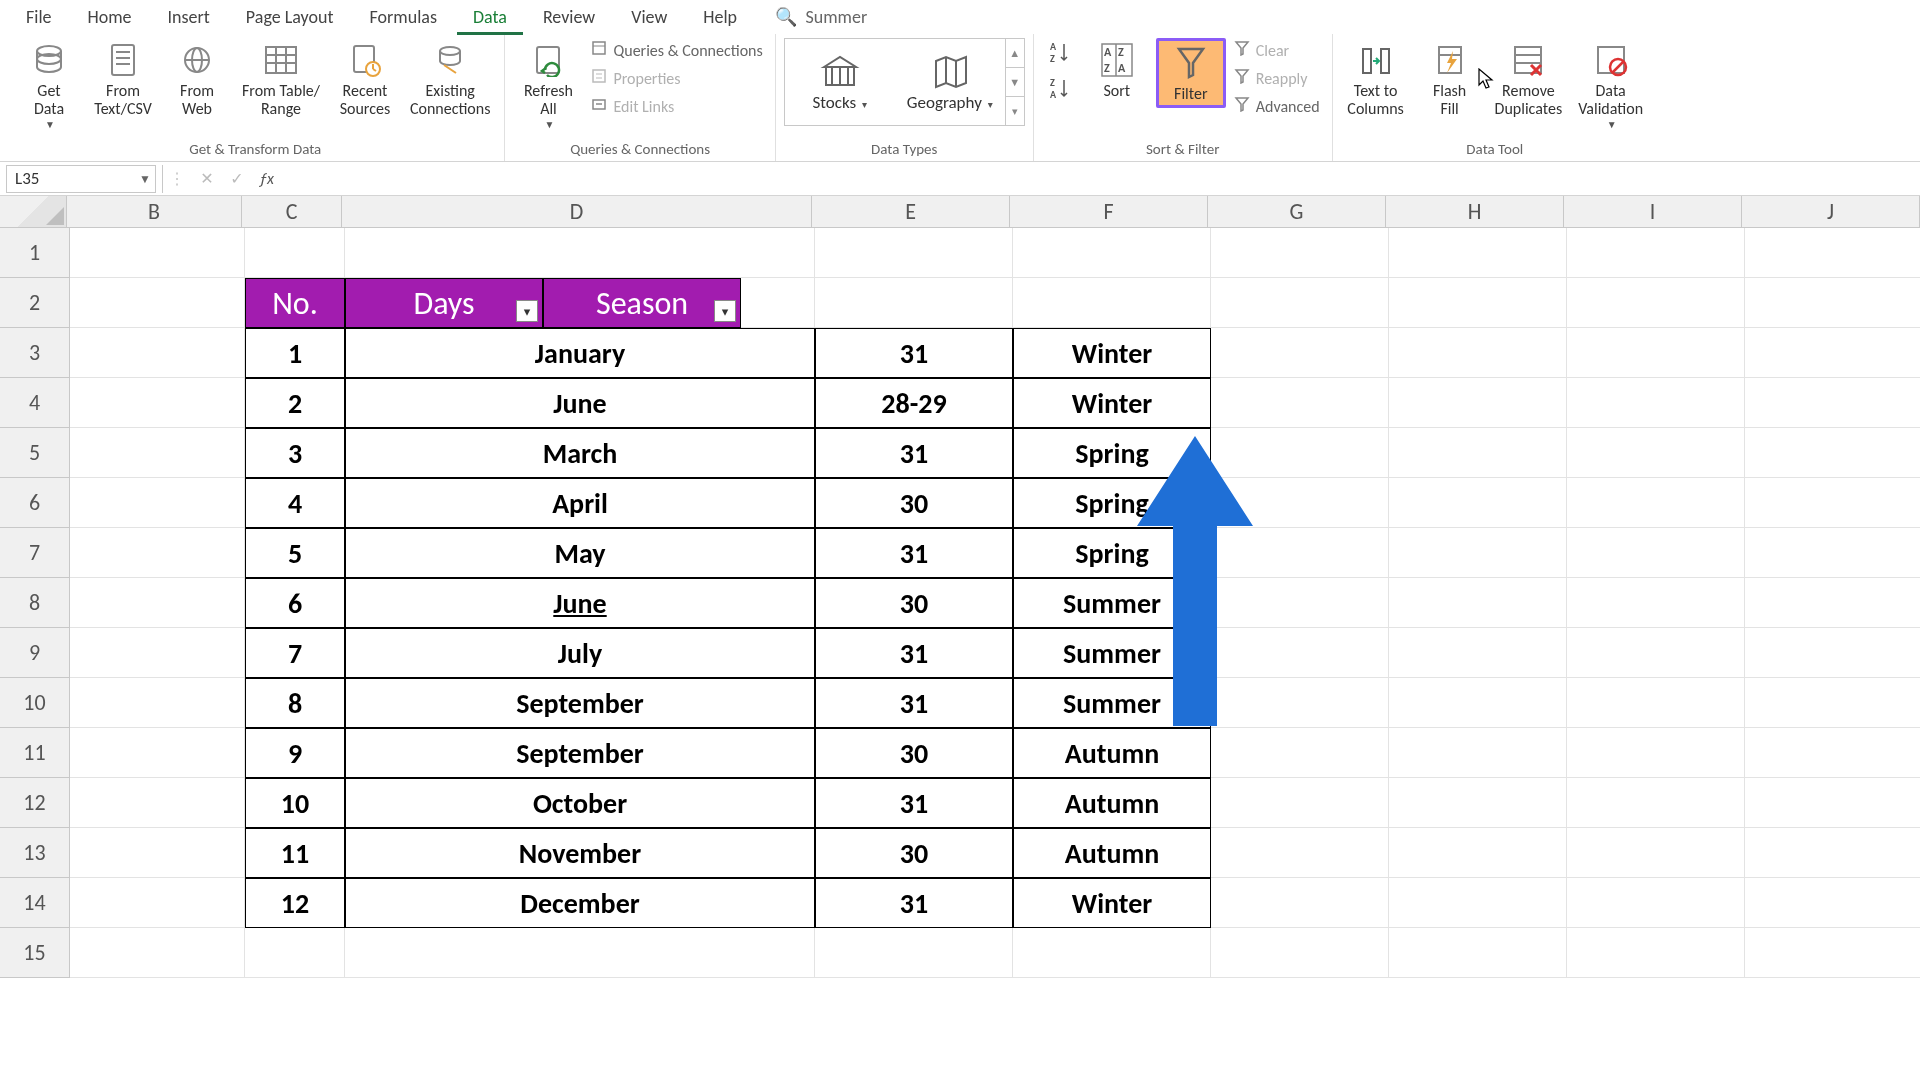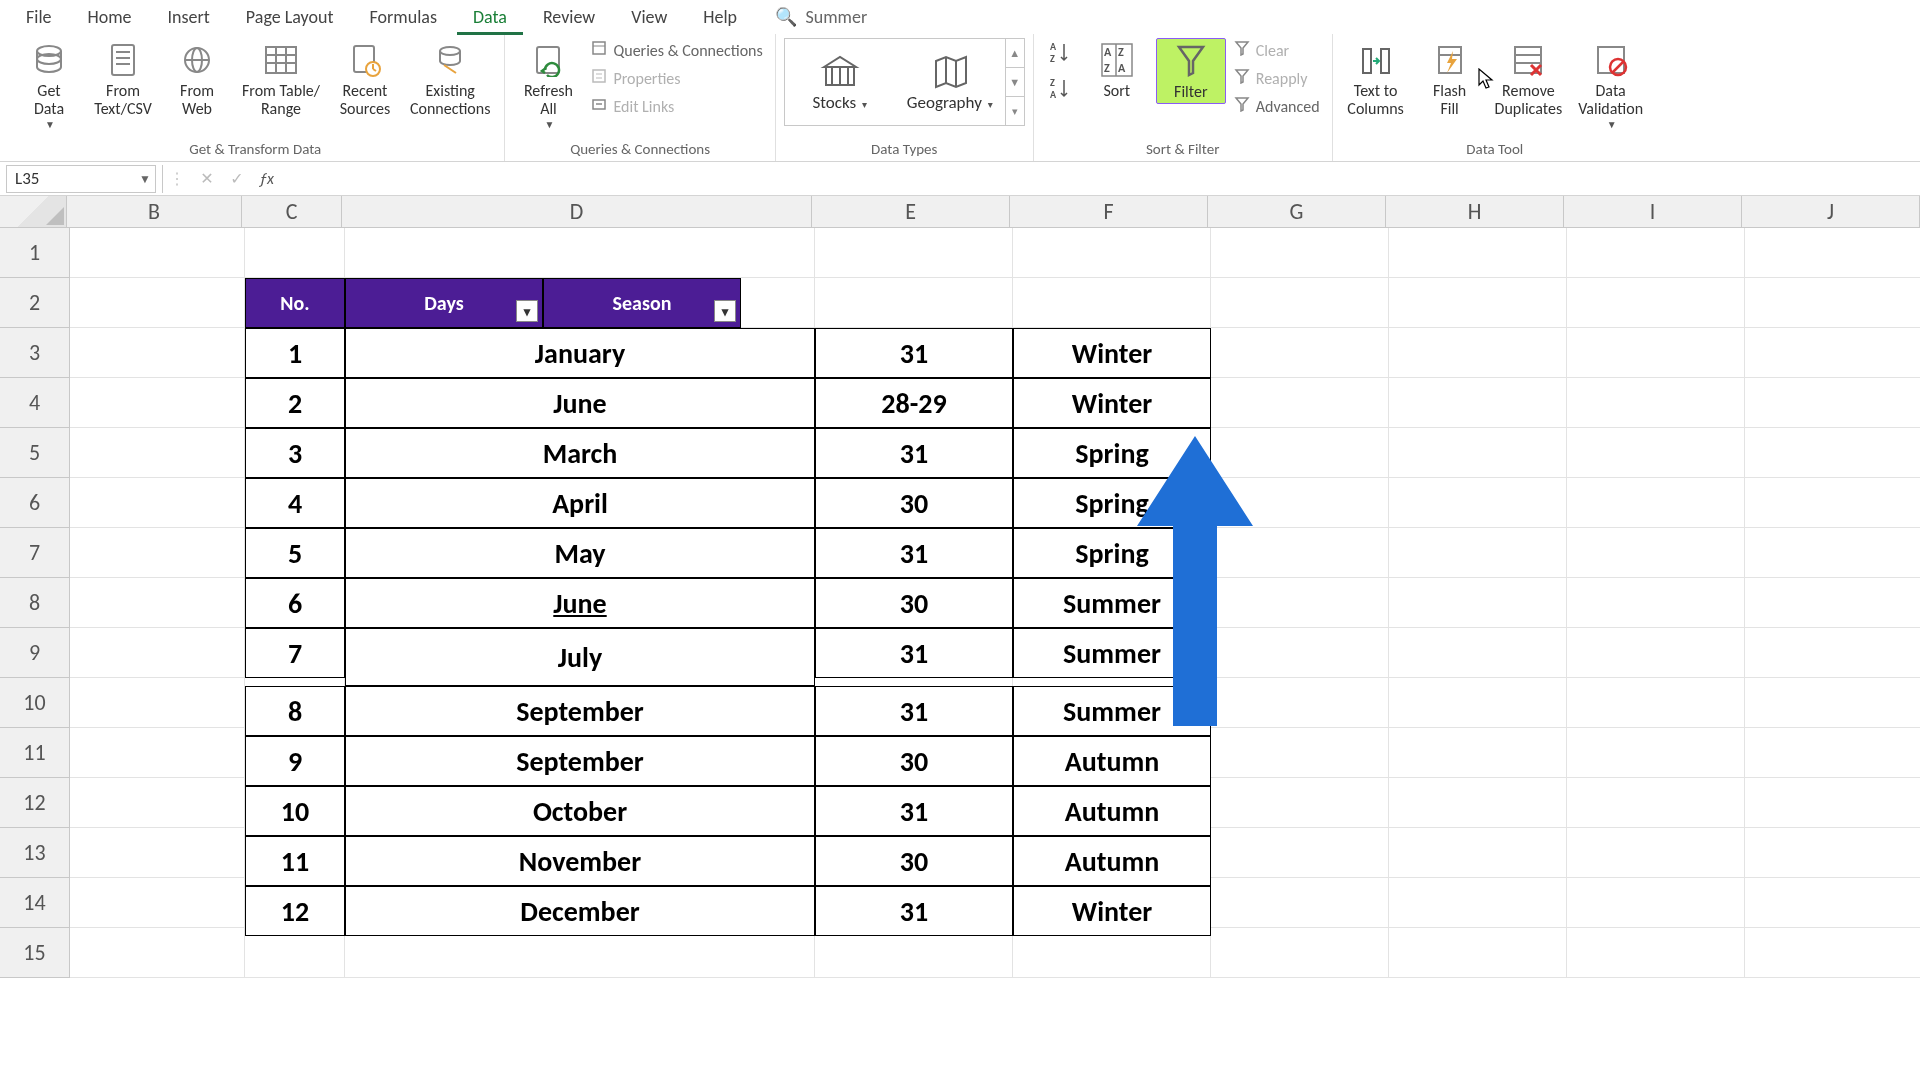--- a/index.html
+++ b/index.html
@@ -13,21 +13,21 @@
   .menubar .search-wrap { display:flex; align-items:center; margin-left:20px; color:#666; }
   .menubar .search-wrap .icon { margin-right:8px; }
   
   
   .ribbon { display:flex; border-bottom:1px solid #d4d4d4; height:128px; background:#fff; padding-left:6px;}
   .group { display:flex; flex-direction:column; border-right:1px solid #e0e0e0; padding:4px 8px 0 8px; }
   .group-body { display:flex; align-items:flex-start; flex:1; gap:4px;}
   .group-label { text-align:center; font-size:15px; color:#666; padding:2px 0 3px 0;}
   .btn-large { display:flex; flex-direction:column; align-items:center; justify-content:flex-start; min-width:70px; padding:2px 6px; text-align:center; font-size:16px; color:#333; line-height:1.15; cursor:pointer; }
   .btn-large .icon { height:40px; display:flex; align-items:center; justify-content:center; margin-bottom:2px;}
-  .btn-large.highlight { background:#bef264; border:1px solid #8b5cf6; border-radius:2px;}
+  .btn-large.highlight { background:#fdba74; border:3px solid #8b5cf6; border-radius:2px;}
   .stack { display:flex; flex-direction:column; gap:4px; justify-content:center; }
   .stack-item { display:flex; align-items:center; gap:6px; font-size:16px; color:#666; padding:2px 4px; cursor:pointer;}
   .stack-item.disabled { color:#b0b0b0; }
   .caret { font-size:10px; color:#555; margin-left:2px;}
   
   
   .gallery { display:flex; align-items:center; border:1px solid #c8c8c8; height:88px; }
   .gallery-item { display:flex; flex-direction:column; align-items:center; justify-content:center; width:110px; height:100%; font-size:17px; color:#333;}
   .gallery-item .icon { height:40px; display:flex; align-items:center; justify-content:center;}
   .gallery-scroll { display:flex; flex-direction:column; border-left:1px solid #c8c8c8; height:100%;}
@@ -55,21 +55,21 @@
   .col-h { background:#f0f0f0; border-right:1px solid #c8c8c8; border-bottom:1px solid #c8c8c8; display:flex; align-items:center; justify-content:center; font-size:22px; color:#555;}
   .grid-body { display:flex; }
   .row-headers { display:flex; flex-direction:column; }
   .row-h { width:70px; background:#f0f0f0; border-right:1px solid #c8c8c8; border-bottom:1px solid #c8c8c8; display:flex; align-items:center; justify-content:center; font-size:22px; color:#555;}
   .cells { position:relative; }
   .row { display:flex; }
   .cell { border-right:1px solid #e3e3e3; border-bottom:1px solid #e3e3e3; display:flex; align-items:center; justify-content:center; font-size:26px; color:#000; font-weight:600; }
   
   
   .data-table { position:absolute; }
-  .data-table .th { background:#4c1d95; color:#fff; font-weight:700; font-size:20px; display:flex; align-items:center; justify-content:center; border:1px solid #000; position:relative;}
+  .data-table .th { background:#a21caf; color:#fff; font-weight:400; font-size:32px; display:flex; align-items:center; justify-content:center; border:1px solid #000; position:relative;}
   .data-table .td { background:#fff; border:1px solid #000; display:flex; align-items:center; justify-content:center; font-size:28px; font-weight:700; color:#000;}
   .filter-btn { position:absolute; right:4px; bottom:5px; width:22px; height:22px; background:#fefefe; border:1px solid #888; display:flex; align-items:center; justify-content:center; cursor:pointer;}
   .filter-btn::after { content:"▾"; font-size:13px; color:#333;}
 
   
   .big-arrow { position:absolute; }
   
   
   .cursor { position:absolute; width:18px; height:22px; }
 </style>
@@ -609,21 +609,21 @@
             <div class="td" style="width: 198px; height: 50px;">Spring</div>
           </div>
           <div style="display: flex;">
             <div class="td" style="width: 100px; height: 50px;">6</div>
             <div class="td" style="width: 470px; height: 50px; text-decoration: underline;">June</div>
             <div class="td" style="width: 198px; height: 50px;">30</div>
             <div class="td" style="width: 198px; height: 50px;">Summer</div>
           </div>
           <div style="display: flex;">
             <div class="td" style="width: 100px; height: 50px;">7</div>
-            <div class="td" style="width: 470px; height: 58px;">July</div>
+            <div class="td" style="width: 470px; height: 50px;">July</div>
             <div class="td" style="width: 198px; height: 50px;">31</div>
             <div class="td" style="width: 198px; height: 50px;">Summer</div>
           </div>
           <div style="display: flex;">
             <div class="td" style="width: 100px; height: 50px;">8</div>
             <div class="td" style="width: 470px; height: 50px;">September</div>
             <div class="td" style="width: 198px; height: 50px;">31</div>
             <div class="td" style="width: 198px; height: 50px;">Summer</div>
           </div>
           <div style="display: flex;">

